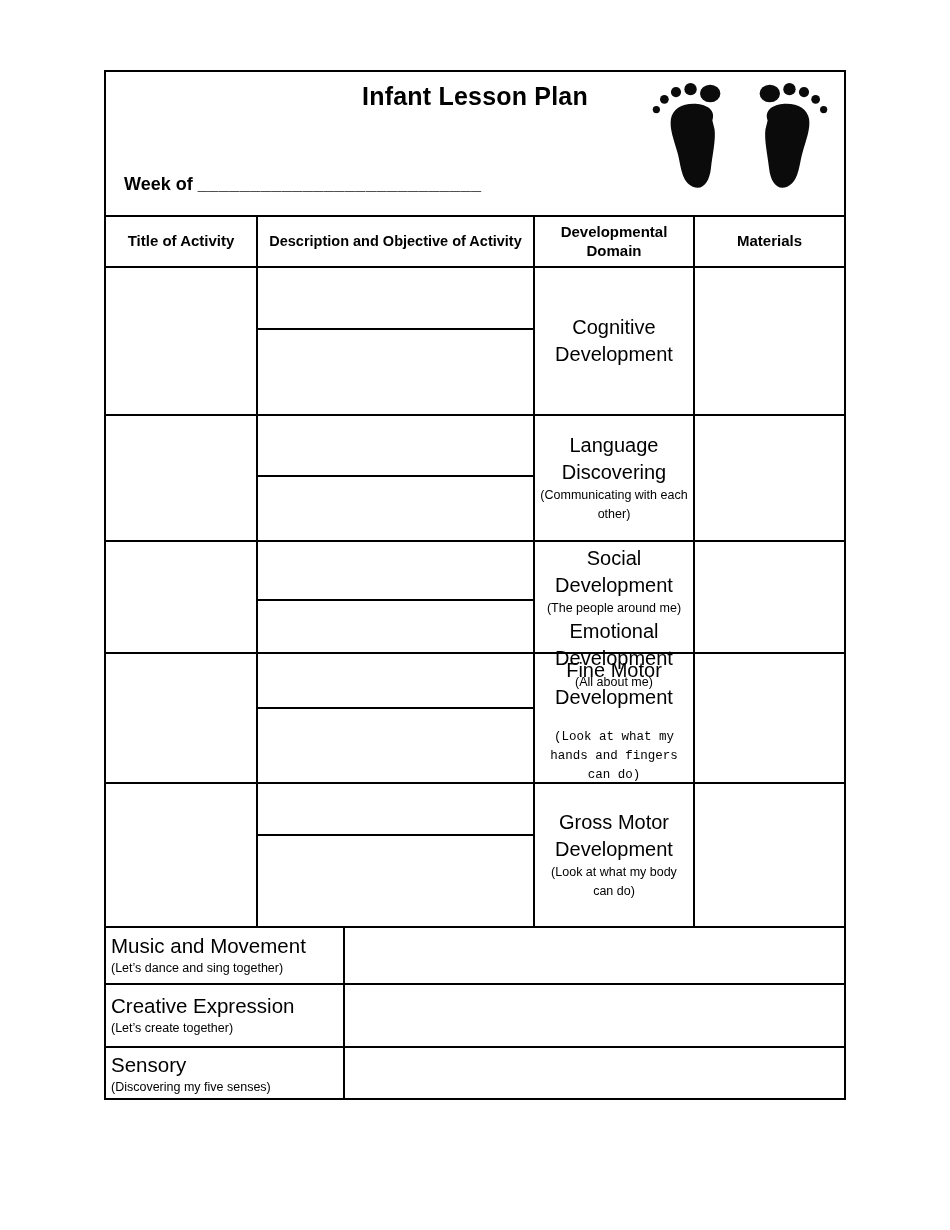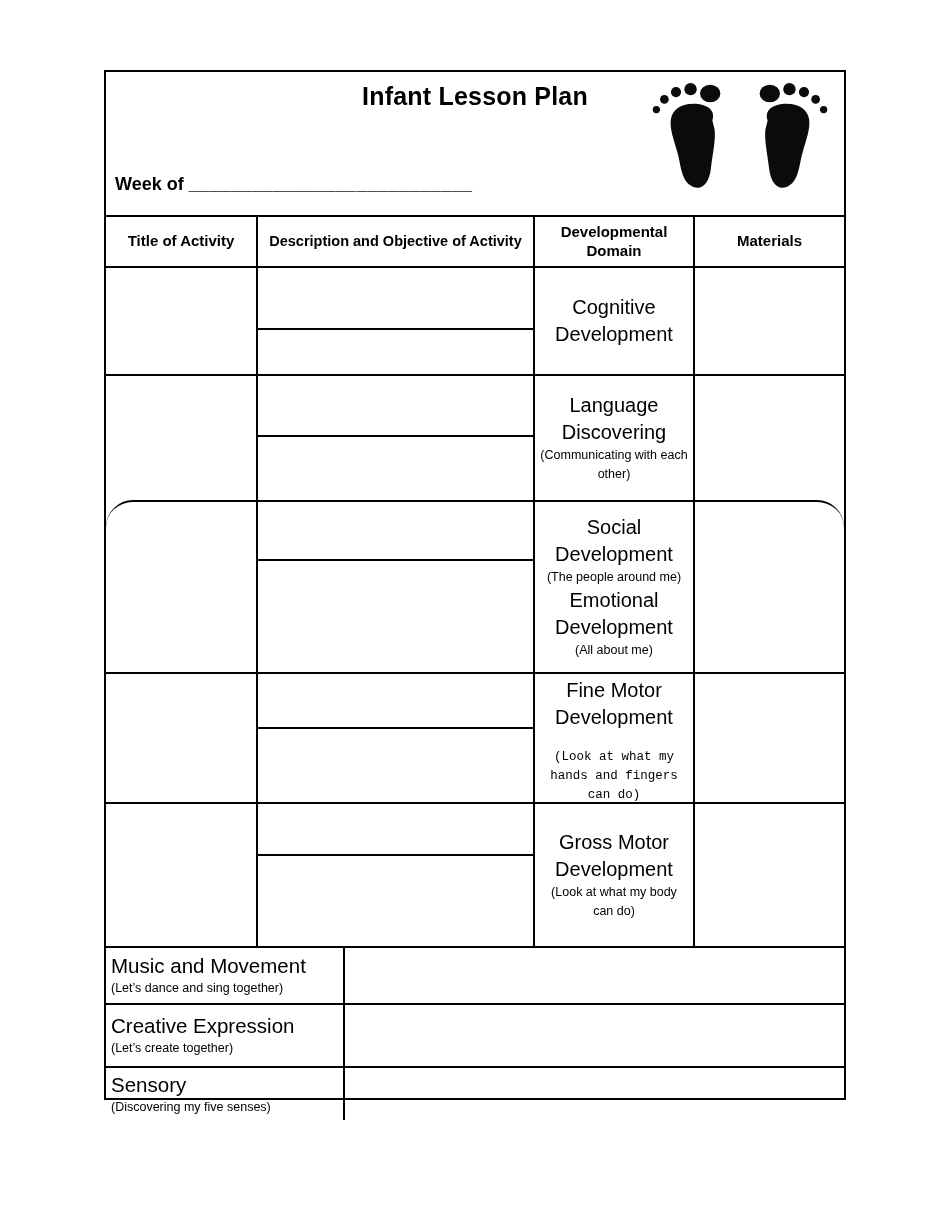--- a/index.html
+++ b/index.html
@@ -29,21 +29,21 @@
     margin-top:10px;
     letter-spacing:0.2px;
   }
   .footprints {
     position:absolute; top:6px; right:16px;
     width:178px; height:122px;
     display:flex; gap:16px; justify-content:flex-end;
   }
   .footprints svg { width:80px; height:122px; }
   .week-of {
-    position:absolute; left:9px; bottom:20px;
+    position:absolute; left:18px; bottom:20px;
     font-weight:bold; font-size:18px;
     white-space:nowrap;
   }
   .week-line { letter-spacing:0.5px; }
 
   
   .grid-row {
     display:grid;
     grid-template-columns:152px 277px 160px 1fr;
     border-top:2px solid #000;
@@ -54,23 +54,23 @@
 
   .col-header { height:51px; }
   .hcell {
     display:flex; align-items:center; justify-content:center;
     text-align:center;
     font-weight:bold; font-size:15px; line-height:1.25;
     padding:2px 4px;
   }
   .hcell.desc-h { white-space:nowrap; font-size:14.5px; }
 
-  .row1 { height:108px; }
+  .row1 { height:148px; }
   .row2 { height:126px; }
-  .row3 { height:172px;border-radius:27px; }
+  .row3 { height:112px; }
   .row4 { height:130px; }
   .row5 { height:144px; }
 
   .desc-cell { display:flex; flex-direction:column; }
   .desc-top { border-bottom:2px solid #000; flex:0 0 auto; }
   .desc-bottom { flex:1 1 auto; }
   .row1 .desc-top { height:62px; }
   .row2 .desc-top { height:61px; }
   .row3 .desc-top { height:59px; }
   .row4 .desc-top { height:55px; }

